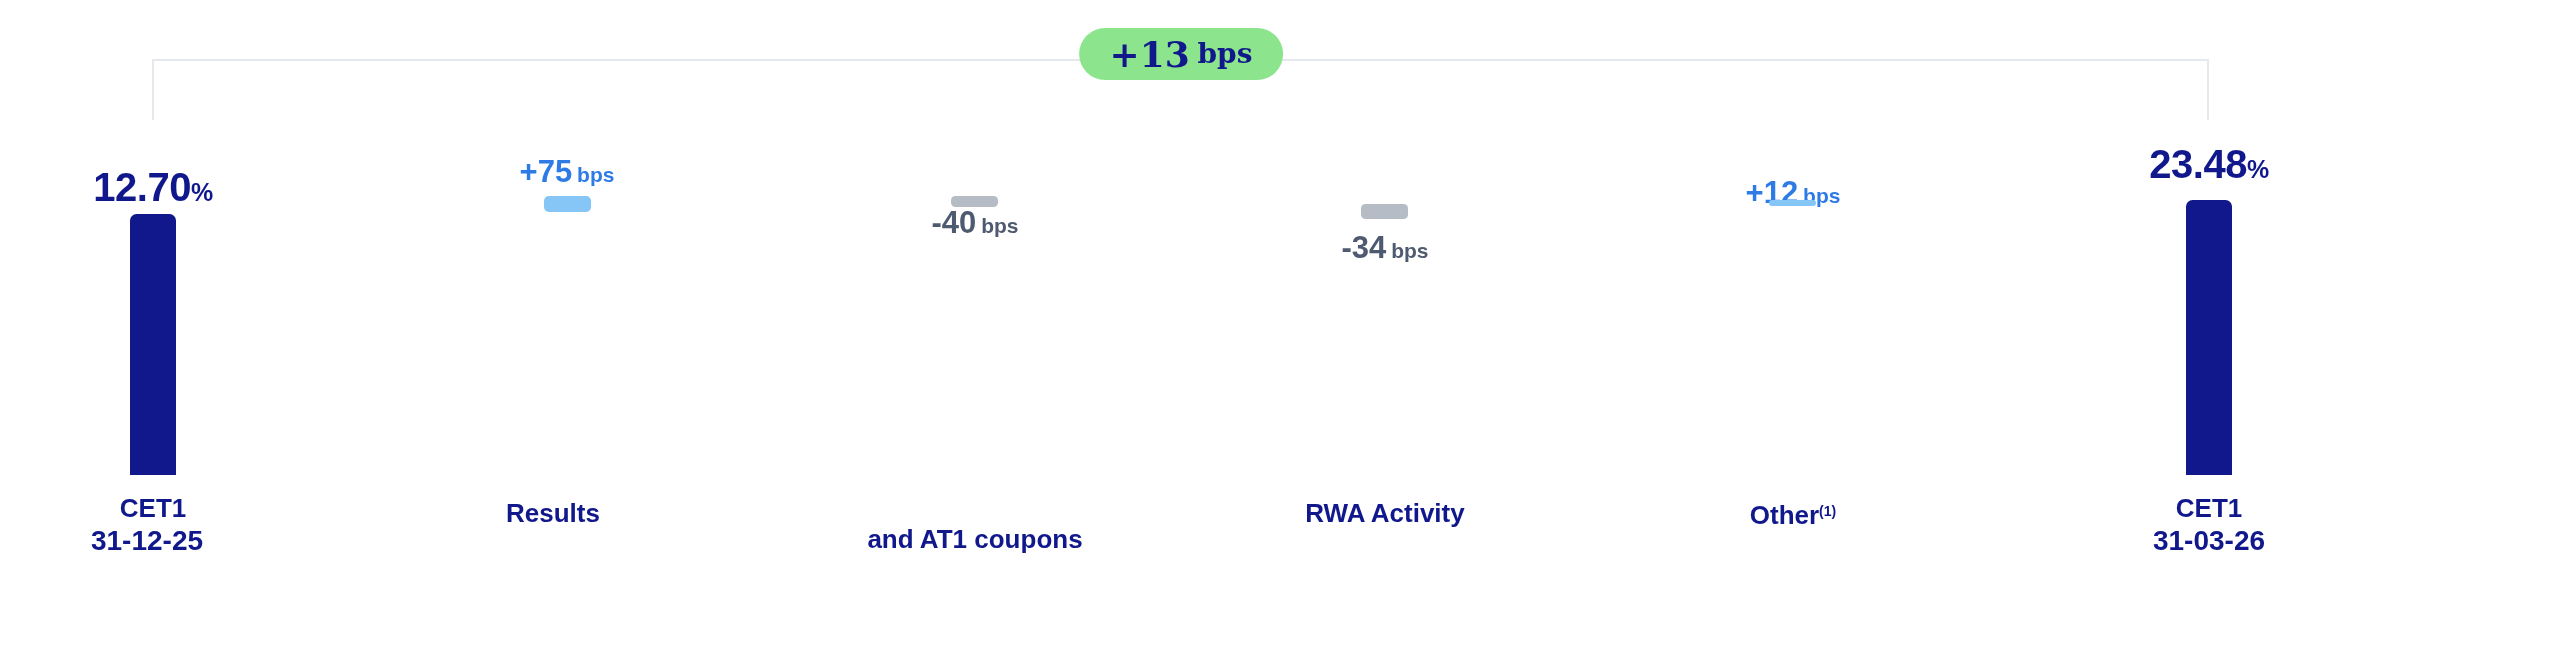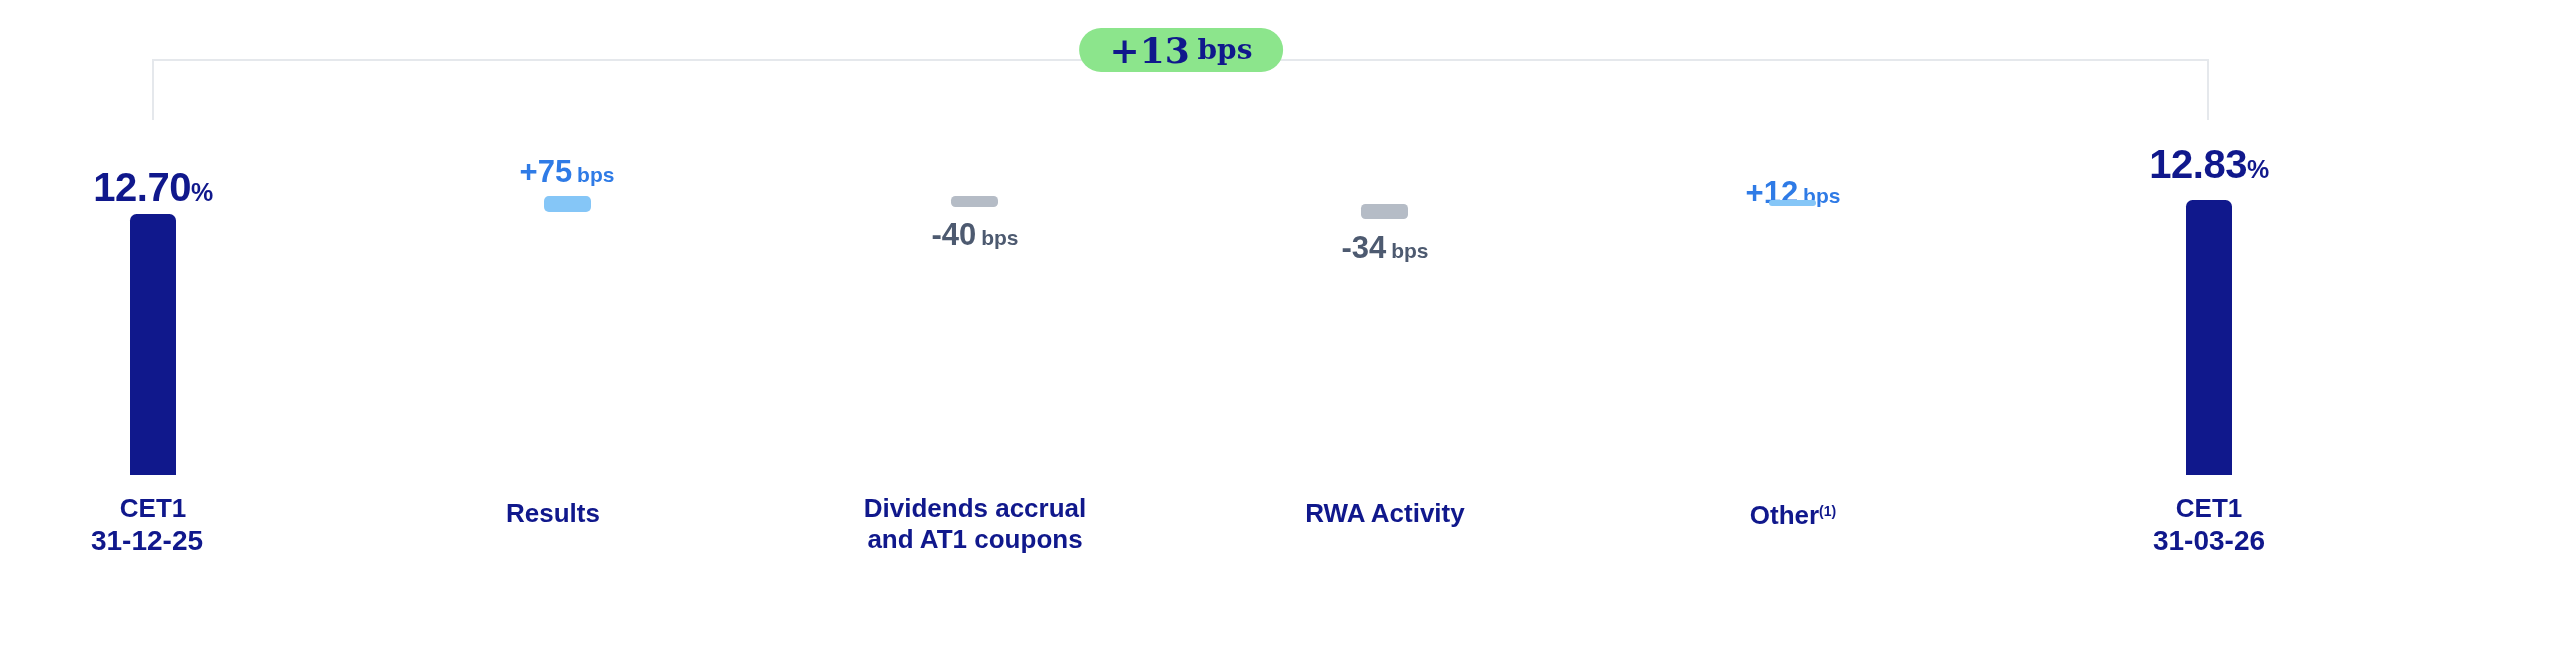--- a/index.html
+++ b/index.html
@@ -11,21 +11,21 @@
     font-family:"Liberation Sans", sans-serif;
   }
   .abs{position:absolute;}
   .center{transform:translateX(-50%);white-space:nowrap;text-align:center;}
 
   
   .bracket{background:var(--line,#e5e8ec);}
 
   
   #badge{
-    left:1181px;top:28px;height:44px;
+    left:1181px;top:28px;height:52px;
     padding:0 30.5px;
     background:var(--green,#8ce58c);
     border-radius:29px;
     display:flex;align-items:center;justify-content:center;
     font-family:"DejaVu Serif", serif;font-weight:bold;color:var(--navy,#10188c);
   }
   #badge .badge-val{font-size:36px;line-height:1;}
   #badge .badge-unit{font-size:28px;line-height:1;margin-left:7.6px;}
 
   
@@ -73,41 +73,40 @@
   <div class="abs center cat" style="left:153px;top:493px;">CET1</div>
   <div class="abs center cat cat-date" style="left:147px;top:524px;">31-12-25</div>
 
   <div class="abs center delta pos" style="left:567px;top:156px;">
     <span class="num">+75</span><span class="unit">bps</span>
   </div>
   <div class="abs mini-bar pos" style="left:544px;top:196px;width:47px;height:16.4px;"></div>
   <div class="abs center cat" style="left:553px;top:498px;">Results</div>
 
   <div class="abs mini-bar neg" style="left:951px;top:196px;width:47px;height:11px;border-radius:4.4px;"></div>
-  <div class="abs center delta neg" style="left:975px;top:219px;">
+  <div class="abs center delta neg" style="left:975px;top:207px;">
     <span class="num">-40</span><span class="unit">bps</span>
   </div>
-  <div class="abs center cat" style="left:975px;top:493px;">Dividends accrual</div>
   <div class="abs center cat" style="left:975px;top:524px;">and AT1 coupons</div>
 
   <div class="abs mini-bar neg" style="left:1361px;top:204px;width:47px;height:15.3px;border-radius:4.4px;"></div>
   <div class="abs center delta neg" style="left:1385px;top:232px;">
     <span class="num">-34</span><span class="unit">bps</span>
   </div>
   <div class="abs center cat" style="left:1385px;top:498px;">RWA Activity</div>
 
   <div class="abs center delta pos" style="left:1793px;top:177px;">
     <span class="num">+12</span><span class="unit">bps</span>
   </div>
   <div class="abs mini-bar pos" style="left:1769px;top:200px;width:47px;height:6px;border-radius:3.3px;"></div>
   <div class="abs center cat" style="left:1793px;top:500px;">
     <span>Other</span><sup>(1)</sup>
   </div>
 
   <div class="abs center big-val" style="left:2209px;top:144px;">
-    <span>12.83</span><span class="suffix">%</span>
+    <span>23.48</span><span class="suffix">%</span>
   </div>
   <div class="abs anchor-bar" style="left:2186px;top:200px;width:46px;height:275px;"></div>
   <div class="abs center cat" style="left:2209px;top:493px;">CET1</div>
   <div class="abs center cat cat-date" style="left:2209px;top:524px;text-align:center;">31-03-26</div>
 
 </div>
 
 
 </body></html>

